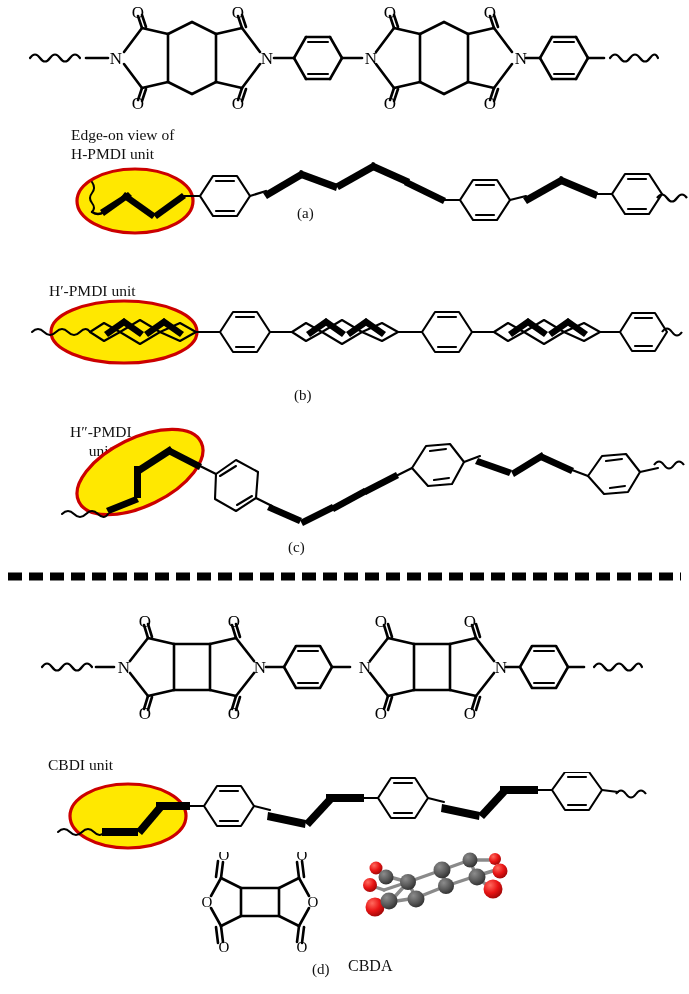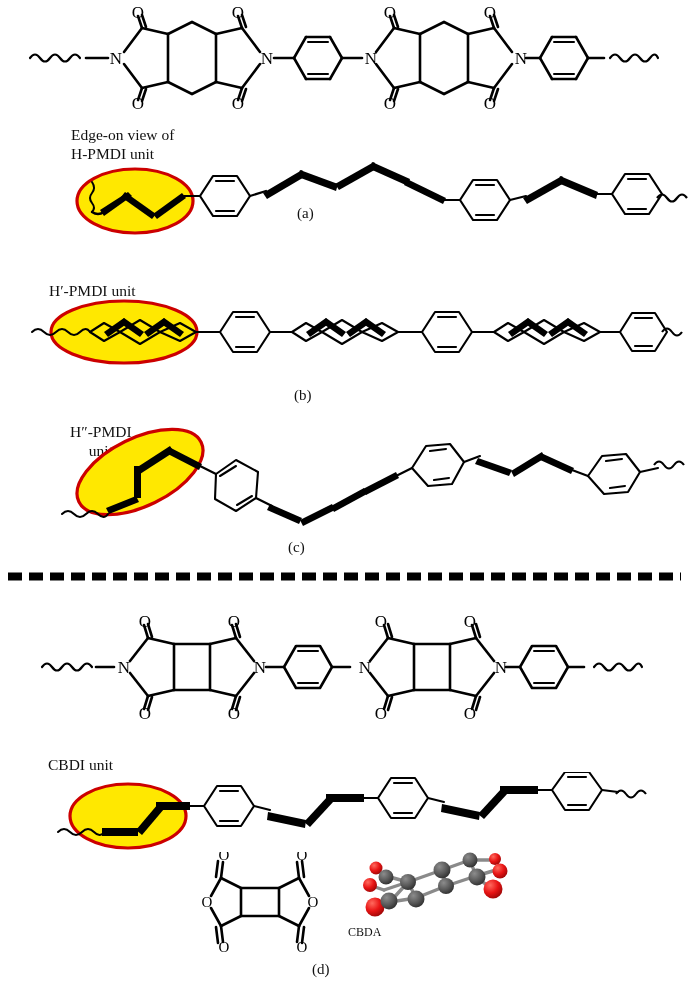--- a/index.html
+++ b/index.html
@@ -3,21 +3,21 @@
 <meta charset="utf-8">
 <style>
   html,body{margin:0;padding:0;background:#ffffff;}
   body{width:689px;height:994px;position:relative;
        font-family:"Liberation Serif","DejaVu Serif",serif;color:#000;}
   .fig{position:absolute;inset:0;width:689px;height:994px;overflow:hidden;}
   .lbl{position:absolute;font-family:"Liberation Serif","DejaVu Serif",serif;
        color:#111;white-space:pre;line-height:1.22;}
   .panel-lbl{font-size:15px;}
   .unit-lbl{font-size:15.5px;}
-  .cbda-lbl{font-size:12px;}
+  .cbda-lbl{font-size:16px;margin-top:31px;}
   svg{display:block;}
   .divider{position:absolute;left:8px;top:572px;width:673px;height:9px;}
 </style>
 </head>
 <body>
 
 <div class="fig">
 
   <svg style="position:absolute;left:24px;top:4px;" width="645" height="108" viewBox="0 0 645 108">
     <g fill="none" stroke="#000" stroke-width="2.6" stroke-linecap="round" stroke-linejoin="round">

